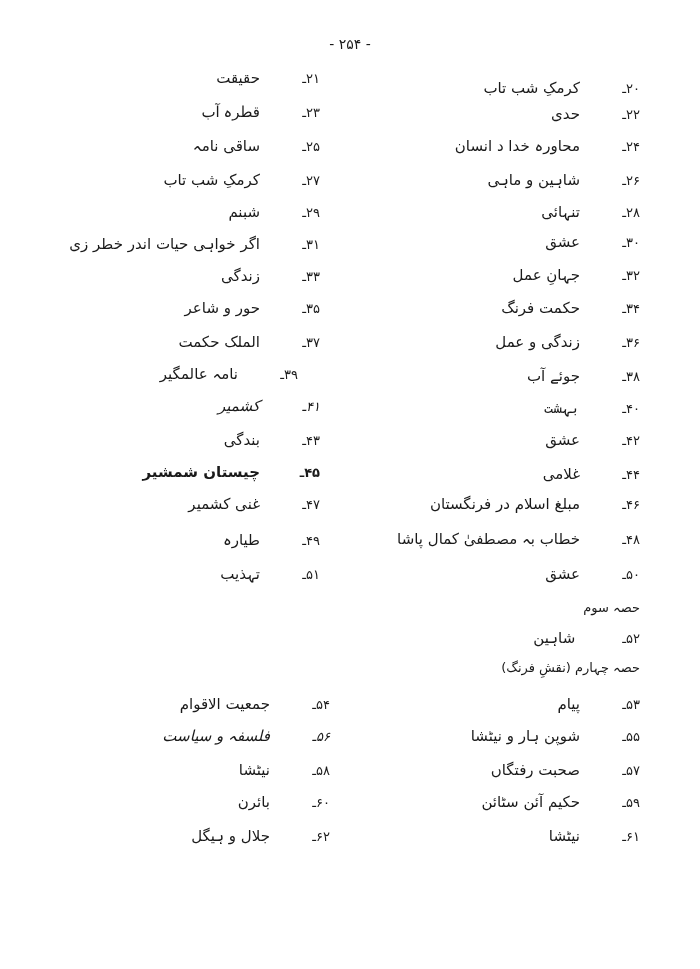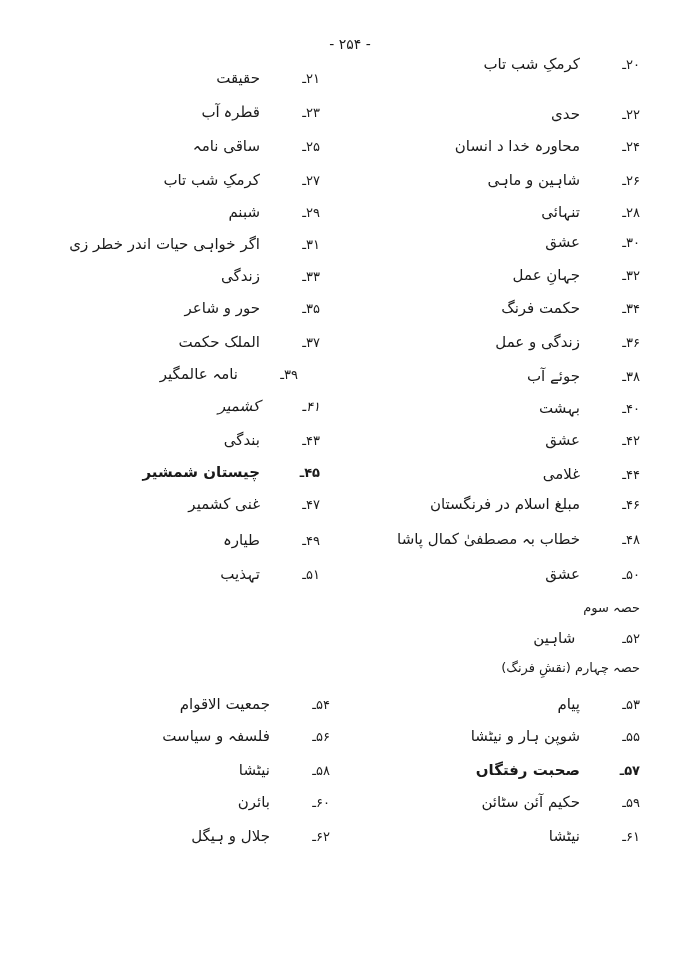--- a/index.html
+++ b/index.html
@@ -21,39 +21,39 @@
     position: absolute; direction: rtl; white-space: nowrap;
     font-size: 13px; line-height: 20px;
   }
 </style>
 </head>
 <body>
 
 <div class="page-num">- ۲۵۴ -</div>
 
 <div id="right-col">
-    <div class="entry" style="right: 60px; top: 54px;"><span class="num">۲۰ـ</span><span class="title" style="margin-right: 14px;">کرمکِ شب تاب</span></div>
+    <div class="entry" style="right: 60px; top: 78px;"><span class="num">۲۰ـ</span><span class="title" style="margin-right: 14px;">کرمکِ شب تاب</span></div>
     <div class="entry" style="right: 60px; top: 104px;"><span class="num">۲۲ـ</span><span class="title" style="margin-right: 14px;">حدی</span></div>
     <div class="entry" style="right: 60px; top: 136px;"><span class="num">۲۴ـ</span><span class="title" style="margin-right: 14px;">محاورہ خدا د انسان</span></div>
     <div class="entry" style="right: 60px; top: 170px;"><span class="num">۲۶ـ</span><span class="title" style="margin-right: 14px;">شاہین و ماہی</span></div>
     <div class="entry" style="right: 60px; top: 202px;"><span class="num">۲۸ـ</span><span class="title" style="margin-right: 14px;">تنہائی</span></div>
     <div class="entry" style="right: 60px; top: 232px;"><span class="num">۳۰ـ</span><span class="title" style="margin-right: 14px;">عشق</span></div>
     <div class="entry" style="right: 60px; top: 265px;"><span class="num">۳۲ـ</span><span class="title" style="margin-right: 14px;">جہانِ عمل</span></div>
     <div class="entry" style="right: 60px; top: 298px;"><span class="num">۳۴ـ</span><span class="title" style="margin-right: 14px;">حکمت فرنگ</span></div>
     <div class="entry" style="right: 60px; top: 332px;"><span class="num">۳۶ـ</span><span class="title" style="margin-right: 14px;">زندگی و عمل</span></div>
     <div class="entry" style="right: 60px; top: 366px;"><span class="num">۳۸ـ</span><span class="title" style="margin-right: 14px;">جوئے آب</span></div>
-    <div class="entry" style="right: 60px; top: 398px;"><span class="num">۴۰ـ</span><span class="title" style="margin-right: 14px;">بہشت</span></div>
+    <div class="entry" style="right: 60px; top: 398px;"><span class="num">۴۰ـ</span><span class="title" style="margin-right: 14px; font-family: Liberation Mono, monospace;">بہشت</span></div>
     <div class="entry" style="right: 60px; top: 430px;"><span class="num">۴۲ـ</span><span class="title" style="margin-right: 14px;">عشق</span></div>
     <div class="entry" style="right: 60px; top: 464px;"><span class="num">۴۴ـ</span><span class="title" style="margin-right: 14px;">غلامی</span></div>
     <div class="entry" style="right: 60px; top: 494px;"><span class="num">۴۶ـ</span><span class="title" style="margin-right: 14px;">مبلغ اسلام در فرنگستان</span></div>
     <div class="entry" style="right: 60px; top: 529px;"><span class="num">۴۸ـ</span><span class="title" style="margin-right: 14px;">خطاب بہ مصطفیٰ کمال پاشا</span></div>
     <div class="entry" style="right: 60px; top: 564px;"><span class="num">۵۰ـ</span><span class="title" style="margin-right: 14px;">عشق</span></div>
     <div class="entry" style="right: 60px; top: 694px;"><span class="num">۵۳ـ</span><span class="title" style="margin-right: 14px;">پیام</span></div>
     <div class="entry" style="right: 60px; top: 726px;"><span class="num">۵۵ـ</span><span class="title" style="margin-right: 14px;">شوپن ہار و نیٹشا</span></div>
-    <div class="entry" style="right: 60px; top: 760px; font-weight: bold;"><span class="num">۵۷ـ</span><span class="title" style="margin-right: 14px;">صحبت رفتگاں</span></div>
+    <div class="entry" style="right: 60px; top: 760px;"><span class="num">۵۷ـ</span><span class="title" style="margin-right: 14px;">صحبت رفتگاں</span></div>
     <div class="entry" style="right: 60px; top: 792px;"><span class="num">۵۹ـ</span><span class="title" style="margin-right: 14px;">حکیم آئن سٹائن</span></div>
     <div class="entry" style="right: 60px; top: 826px;"><span class="num">۶۱ـ</span><span class="title" style="margin-right: 14px;">نیٹشا</span></div>
   </div>
 <div id="left-col">
     <div class="entry" style="right: 380px; top: 68px;"><span class="num">۲۱ـ</span><span class="title" style="margin-right: 14px;">حقیقت</span></div>
     <div class="entry" style="right: 380px; top: 102px; font-family: Liberation Serif, serif;"><span class="num">۲۳ـ</span><span class="title" style="margin-right: 14px;">قطرہ آب</span></div>
     <div class="entry" style="right: 380px; top: 136px;"><span class="num">۲۵ـ</span><span class="title" style="margin-right: 14px;">ساقی نامہ</span></div>
     <div class="entry" style="right: 380px; top: 170px;"><span class="num">۲۷ـ</span><span class="title" style="margin-right: 14px;">کرمکِ شب تاب</span></div>
     <div class="entry" style="right: 380px; top: 202px;"><span class="num">۲۹ـ</span><span class="title" style="margin-right: 14px;">شبنم</span></div>
     <div class="entry" style="right: 380px; top: 234px;"><span class="num">۳۱ـ</span><span class="title" style="margin-right: 14px;">اگر خواہی حیات اندر خطر زی</span></div>
@@ -61,21 +61,21 @@
     <div class="entry" style="right: 380px; top: 298px;"><span class="num">۳۵ـ</span><span class="title" style="margin-right: 14px;">حور و شاعر</span></div>
     <div class="entry" style="right: 380px; top: 332px;"><span class="num">۳۷ـ</span><span class="title" style="margin-right: 14px;">الملک حکمت</span></div>
     <div class="entry" style="right: 402px; top: 364px;"><span class="num">۳۹ـ</span><span class="title" style="margin-right: 14px;">نامہ عالمگیر</span></div>
     <div class="entry" style="right: 380px; top: 396px; font-style: italic;"><span class="num">۴۱ـ</span><span class="title" style="margin-right: 14px;">کشمیر</span></div>
     <div class="entry" style="right: 380px; top: 430px;"><span class="num">۴۳ـ</span><span class="title" style="margin-right: 14px;">بندگی</span></div>
     <div class="entry" style="right: 380px; top: 462px; font-weight: bold;"><span class="num">۴۵ـ</span><span class="title" style="margin-right: 14px;">چیستان شمشیر</span></div>
     <div class="entry" style="right: 380px; top: 494px;"><span class="num">۴۷ـ</span><span class="title" style="margin-right: 14px;">غنی کشمیر</span></div>
     <div class="entry" style="right: 380px; top: 530px;"><span class="num">۴۹ـ</span><span class="title" style="margin-right: 14px;">طیارہ</span></div>
     <div class="entry" style="right: 380px; top: 564px;"><span class="num">۵۱ـ</span><span class="title" style="margin-right: 14px;">تہذیب</span></div>
     <div class="entry" style="right: 370px; top: 694px;"><span class="num">۵۴ـ</span><span class="title" style="margin-right: 14px;">جمعیت الاقوام</span></div>
-    <div class="entry" style="right: 370px; top: 726px;"><span class="num">۵۶ـ</span><span class="title" style="margin-right: 14px;">فلسفہ و سیاست</span></div>
+    <div class="entry" style="right: 370px; top: 726px; font-style: italic;"><span class="num">۵۶ـ</span><span class="title" style="margin-right: 14px;">فلسفہ و سیاست</span></div>
     <div class="entry" style="right: 370px; top: 760px;"><span class="num">۵۸ـ</span><span class="title" style="margin-right: 14px;">نیٹشا</span></div>
     <div class="entry" style="right: 370px; top: 792px;"><span class="num">۶۰ـ</span><span class="title" style="margin-right: 14px;">بائرن</span></div>
     <div class="entry" style="right: 370px; top: 826px;"><span class="num">۶۲ـ</span><span class="title" style="margin-right: 14px;">جلال و ہیگل</span></div>
   </div>
 
 <div class="heading" style="right:60px; top:598px;">حصہ سوم</div>
 
 <div class="entry" style="right:60px; top:628px;">
   <span class="num">۵۲ـ</span>
   <span class="title" style="margin-right:14px">شاہین</span>

